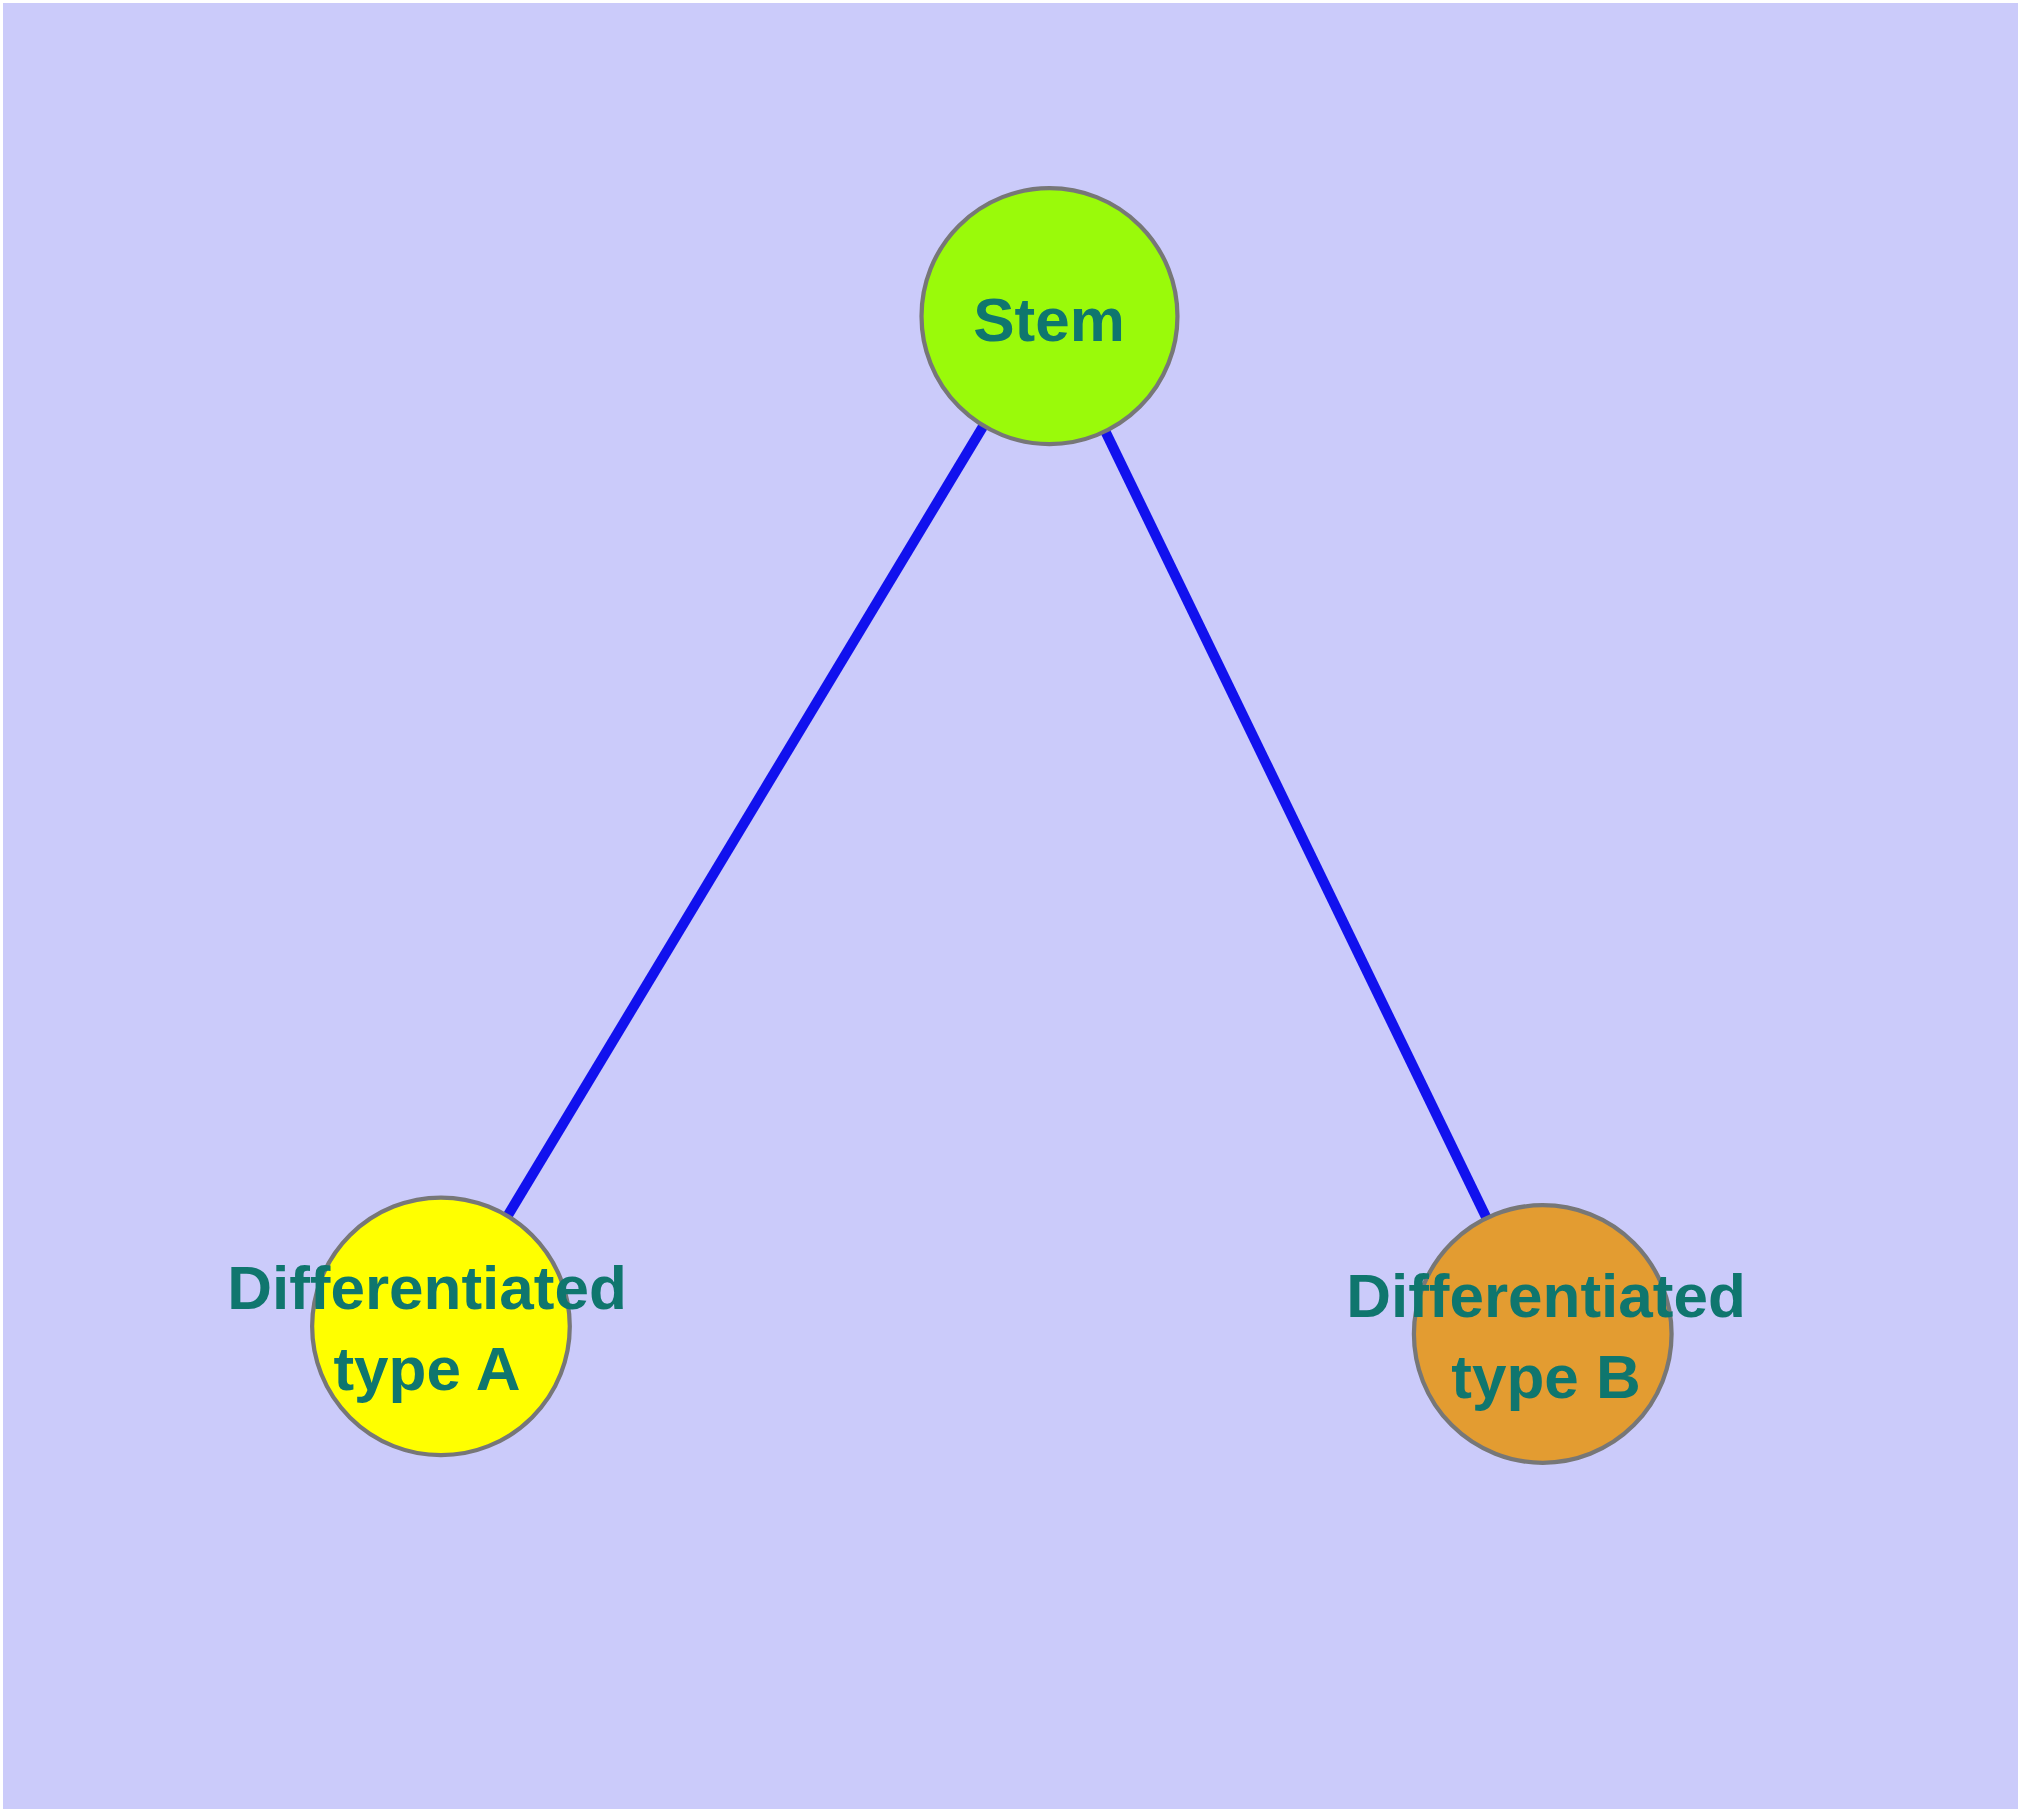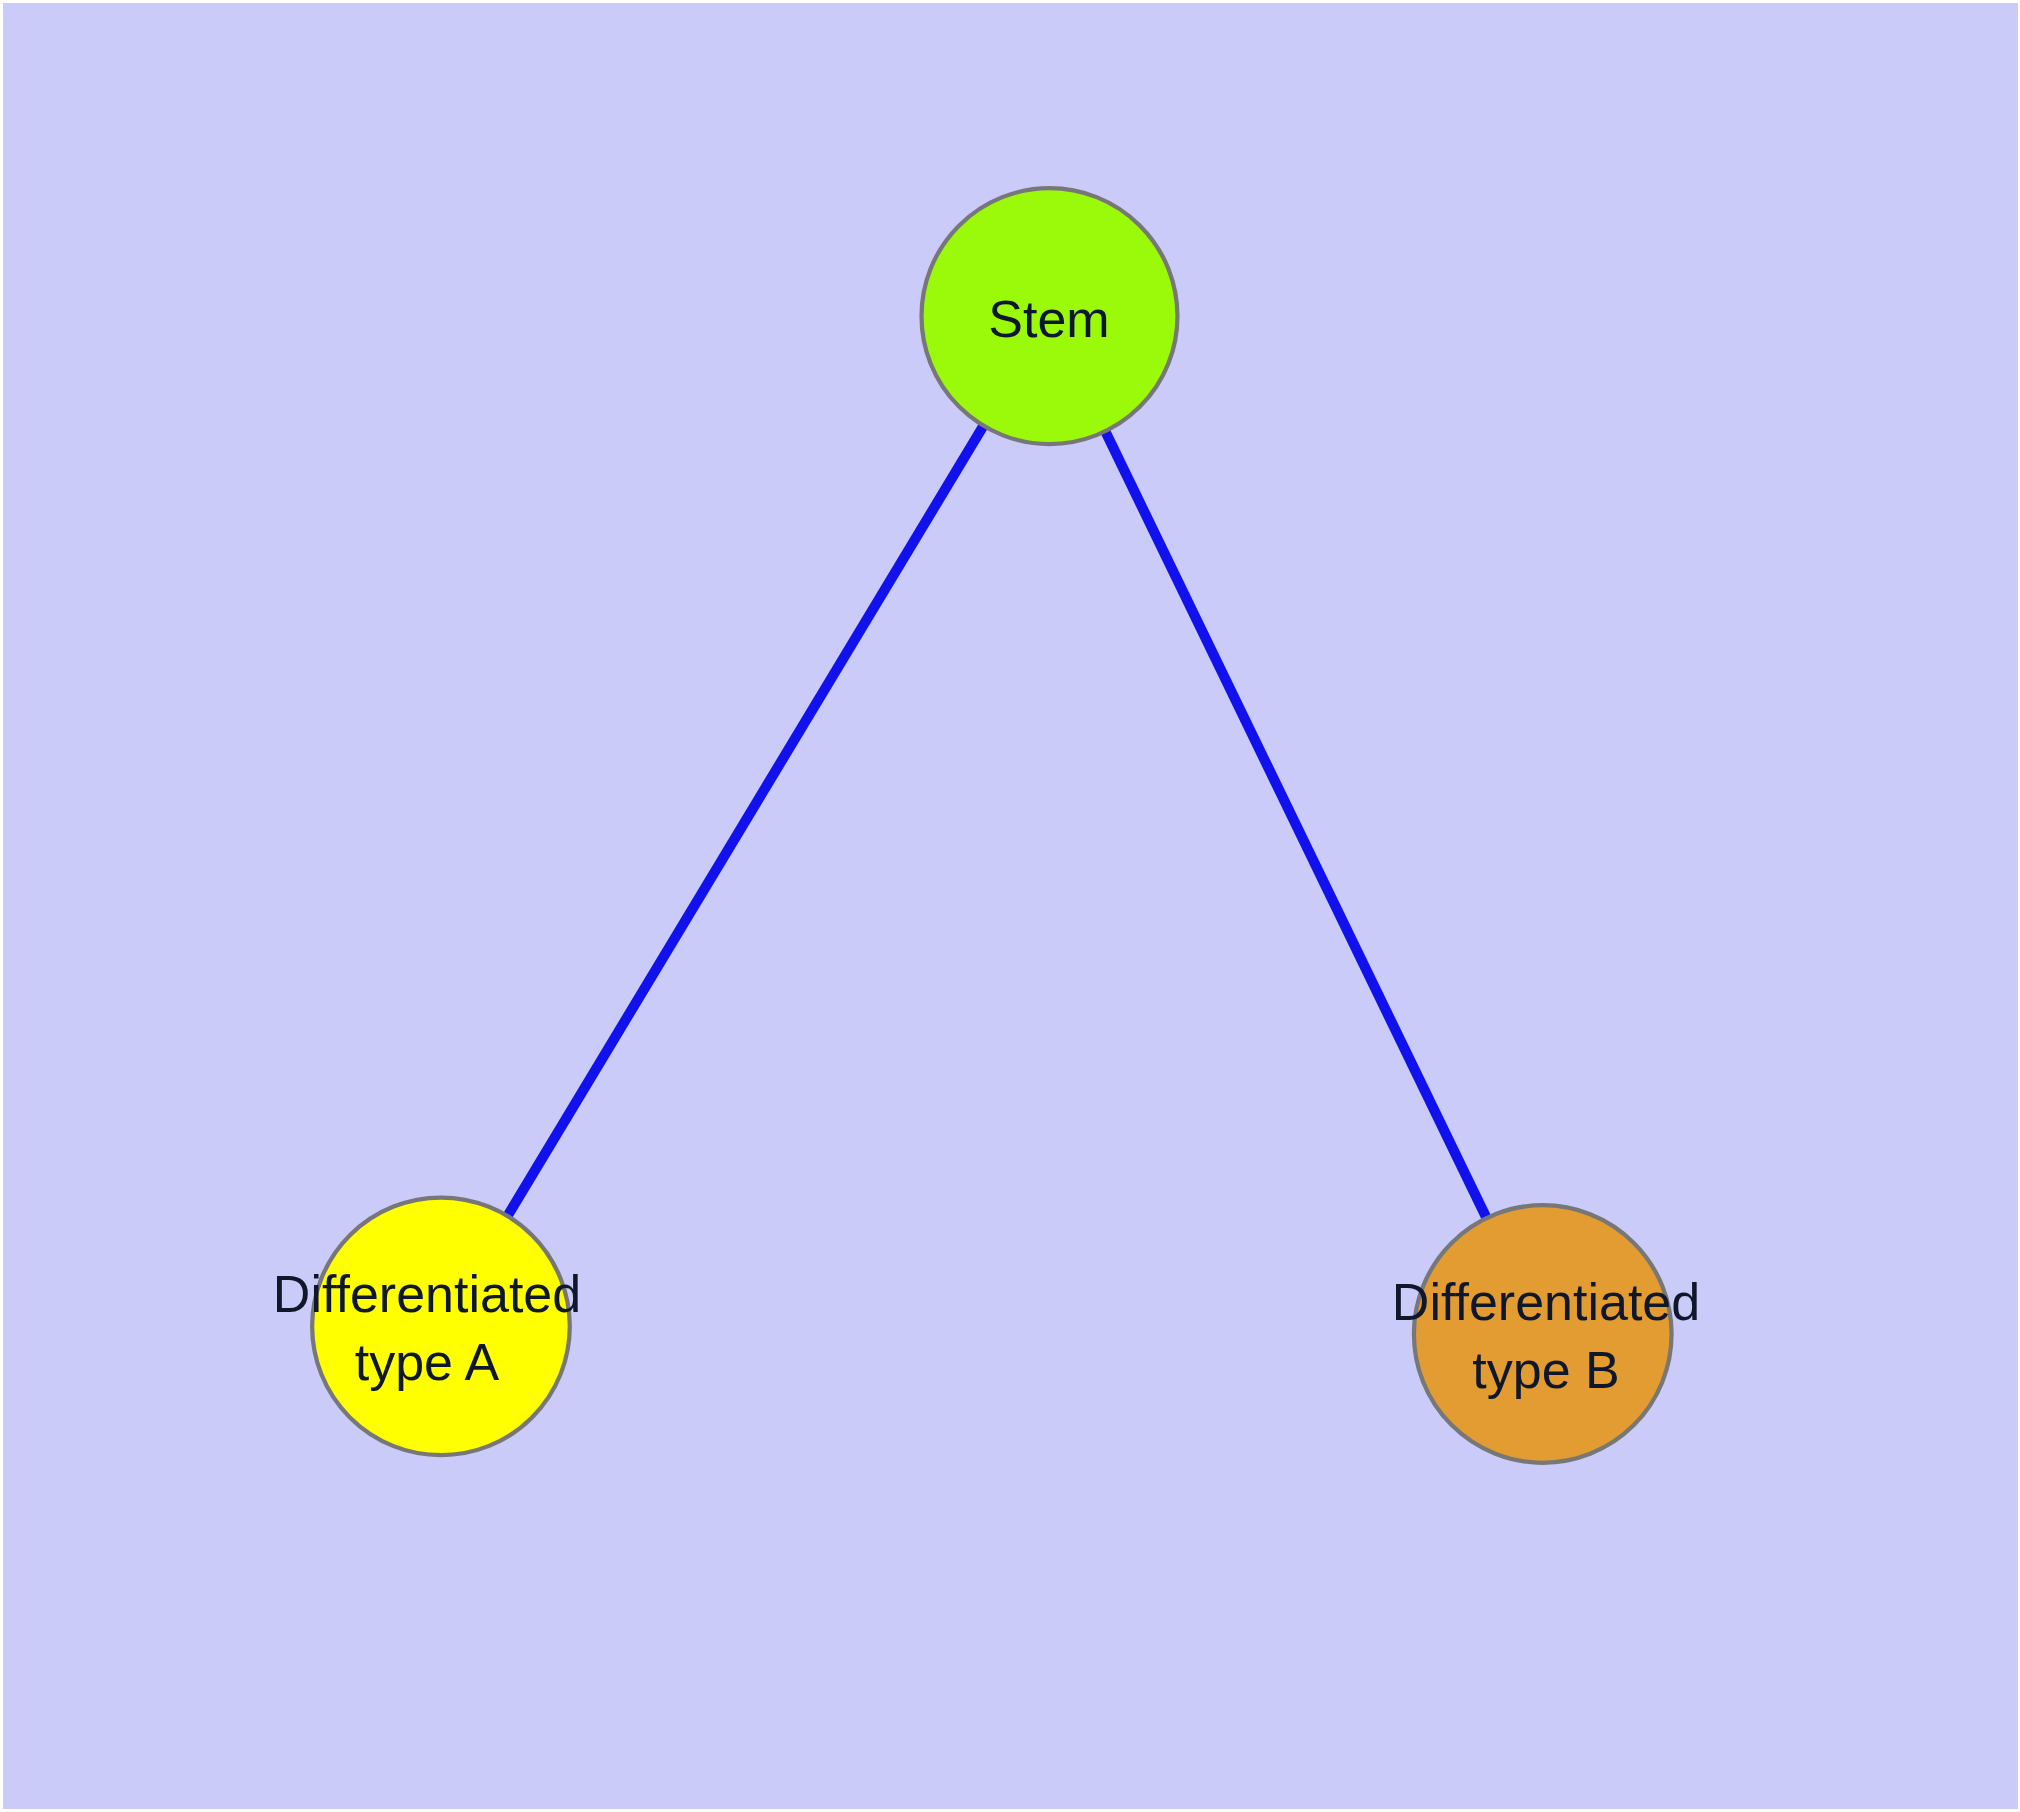--- a/index.html
+++ b/index.html
@@ -22,26 +22,26 @@
   .graph-svg {
     position: absolute;
     left: 0;
     top: 0;
     width: 2021px;
     height: 1812px;
   }
   .node-label {
     position: absolute;
     transform: translate(-50%, -50%);
-    font-weight: normal;
-    font-size: 52px;
+    font-weight: bold;
+    font-size: 62px;
     line-height: 1.3;
     white-space: pre-line;
     text-align: center;
-    color: #0f172a;
+    color: #0f766e;
     pointer-events: none;
   }
 </style>
 </head>
 <body>
 
 <div class="canvas">
 
   <div class="plot-area" style="background-color: rgb(203, 203, 250);"></div>
 

